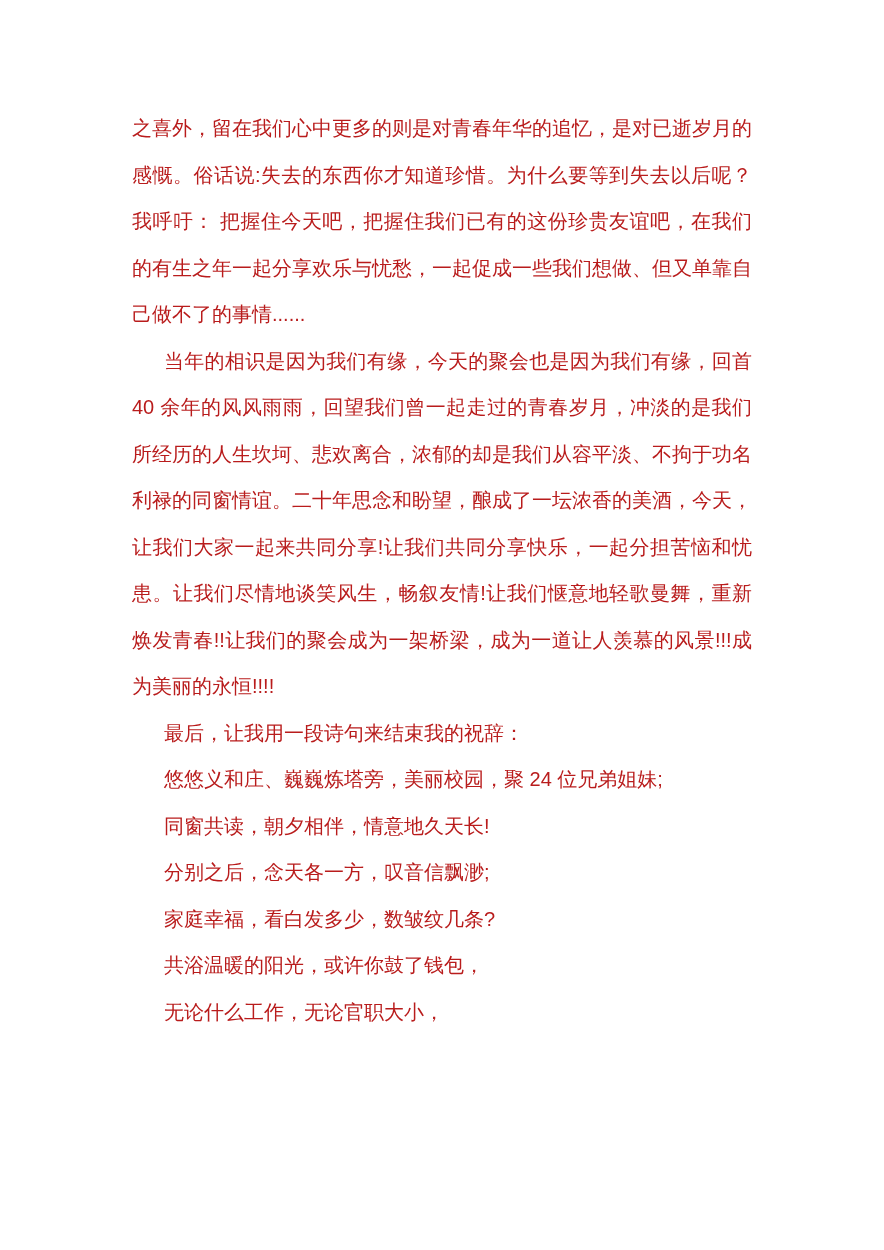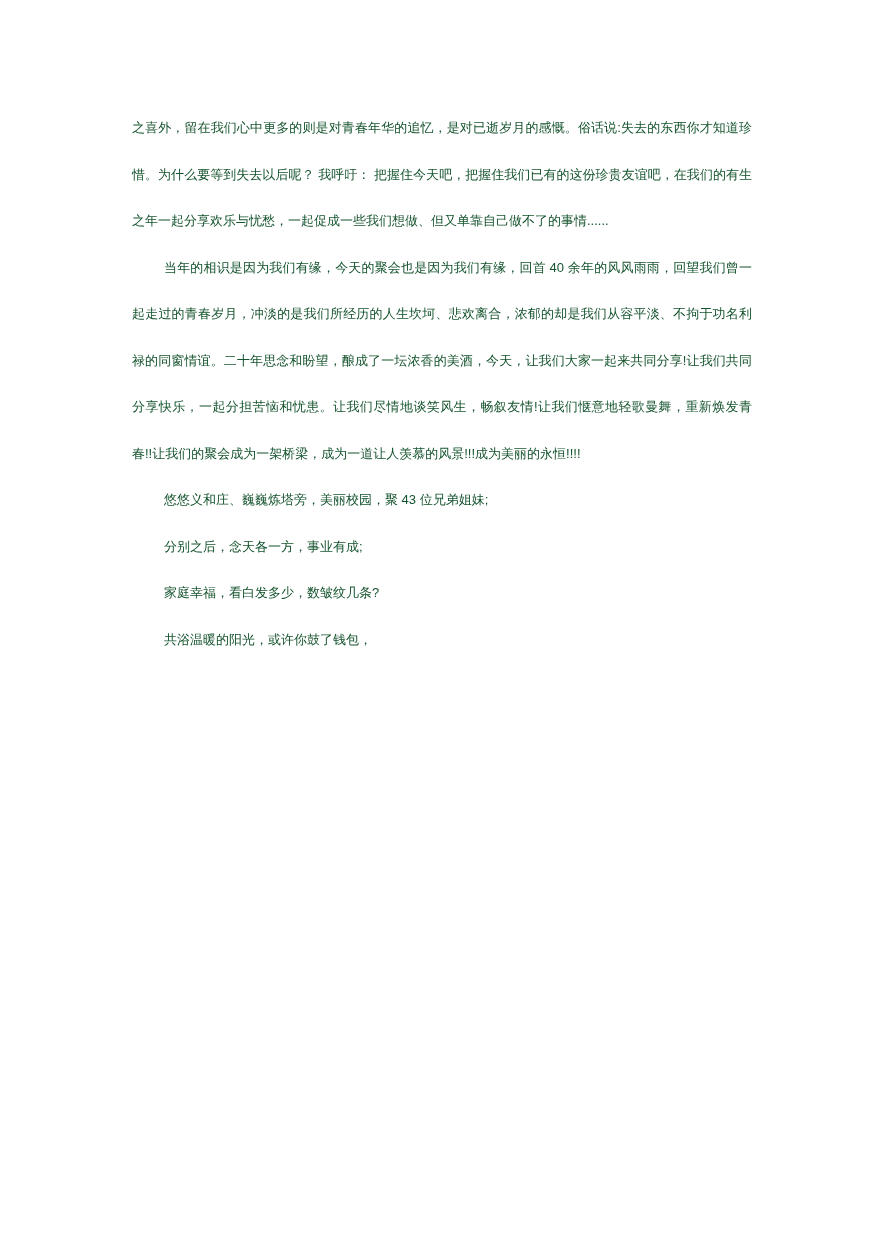--- a/index.html
+++ b/index.html
@@ -16,36 +16,39 @@
     box-sizing: border-box;
     width: 884px;
     height: 1250px;
     padding: 105px 132px 0 132px;
     background: #ffffff;
     overflow: hidden;
   }
   .doc-body p.para {
     margin: 0;
     font-family: "Liberation Sans", "DejaVu Sans", sans-serif;
-    font-size: 13px;
+    font-size: 20px;
     line-height: 46.5px;
-    color: #14532d;
+    color: #b91c1c;
     text-align: justify;
     letter-spacing: 0;
     word-break: break-all;
   }
   .doc-body p.para.indent {
     text-indent: 32px;
   }
 </style>
 </head>
 <body>
 
 <div class="page">
   <div class="doc-body">
       <p class="para">之喜外，留在我们心中更多的则是对青春年华的追忆，是对已逝岁月的感慨。俗话说:失去的东西你才知道珍惜。为什么要等到失去以后呢？ 我呼吁： 把握住今天吧，把握住我们已有的这份珍贵友谊吧，在我们的有生之年一起分享欢乐与忧愁，一起促成一些我们想做、但又单靠自己做不了的事情......</p>
       <p class="para indent">当年的相识是因为我们有缘，今天的聚会也是因为我们有缘，回首 40 余年的风风雨雨，回望我们曾一起走过的青春岁月，冲淡的是我们所经历的人生坎坷、悲欢离合，浓郁的却是我们从容平淡、不拘于功名利禄的同窗情谊。二十年思念和盼望，酿成了一坛浓香的美酒，今天，让我们大家一起来共同分享!让我们共同分享快乐，一起分担苦恼和忧患。让我们尽情地谈笑风生，畅叙友情!让我们惬意地轻歌曼舞，重新焕发青春!!让我们的聚会成为一架桥梁，成为一道让人羡慕的风景!!!成为美丽的永恒!!!!</p>
-      <p class="para indent">悠悠义和庄、巍巍炼塔旁，美丽校园，聚 43 位兄弟姐妹;</p>
-      <p class="para indent">分别之后，念天各一方，事业有成;</p>
+      <p class="para indent">最后，让我用一段诗句来结束我的祝辞：</p>
+      <p class="para indent">悠悠义和庄、巍巍炼塔旁，美丽校园，聚 24 位兄弟姐妹;</p>
+      <p class="para indent">同窗共读，朝夕相伴，情意地久天长!</p>
+      <p class="para indent">分别之后，念天各一方，叹音信飘渺;</p>
       <p class="para indent">家庭幸福，看白发多少，数皱纹几条?</p>
       <p class="para indent">共浴温暖的阳光，或许你鼓了钱包，</p>
+      <p class="para indent">无论什么工作，无论官职大小，</p>
     </div>
 </div>
 
 </body></html>

